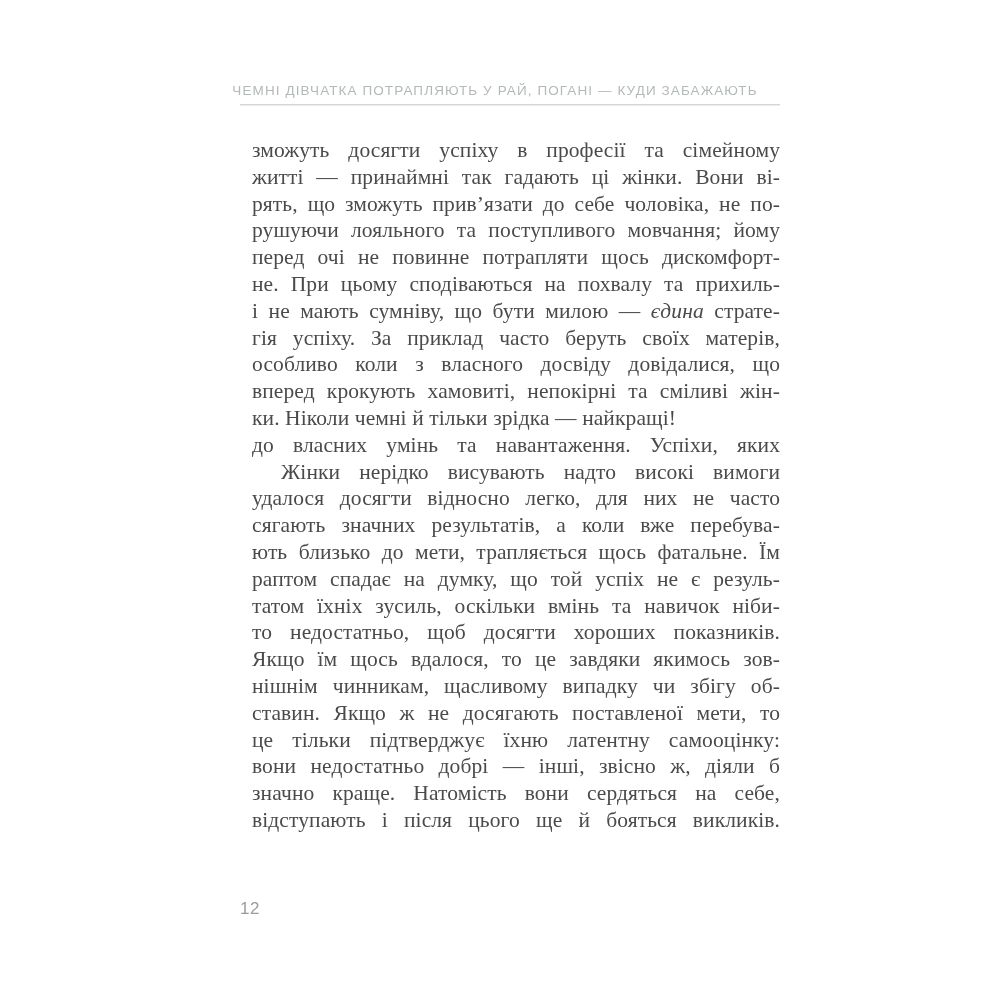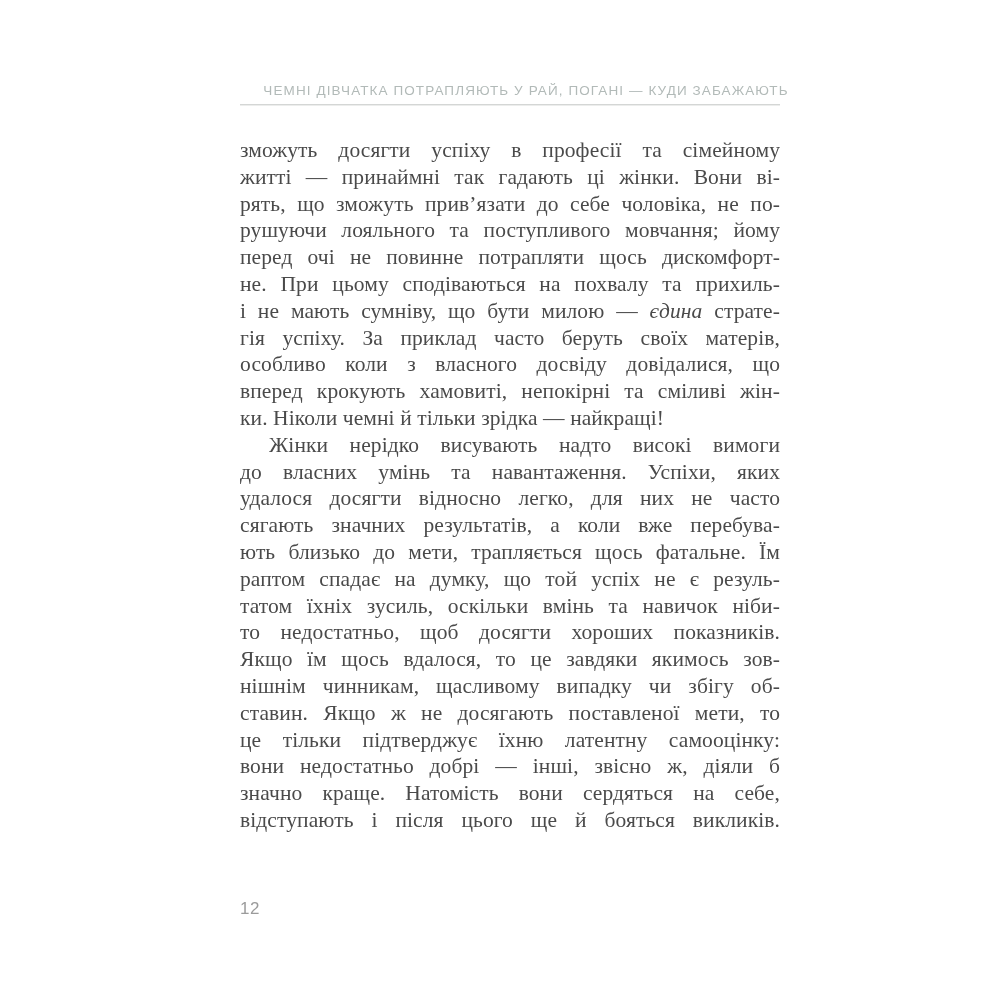--- a/index.html
+++ b/index.html
@@ -14,21 +14,21 @@
     overflow: hidden;
     font-family: "Liberation Serif", "DejaVu Serif", serif;
   }
   .page {
     position: absolute;
     inset: 0;
     background: #ffffff;
   }
   .running-head {
     position: absolute;
-    left: 256px;
+    left: 225px;
     top: 83px;
     width: 540px;
     text-align: center;
     font-family: "Liberation Sans", "DejaVu Sans", sans-serif;
     font-size: 13.5px;
     font-weight: 400;
     letter-spacing: 1.1px;
     color: #b2bab8;
     white-space: nowrap;
     text-transform: uppercase;
@@ -50,20 +50,21 @@
     font-size: 21.5px;
     line-height: 26.8px;
     color: #4a4a4a;
     letter-spacing: 0.1px;
   }
   .line {
     height: 26.8px;
     overflow: hidden;
     text-align: justify;
     text-align-last: justify;
+    margin-left: 12px;
   }
   .line.para-end {
     text-align-last: left;
   }
   .line.indent {
     text-indent: 29px;
   }
   .line em {
     font-style: italic;
   }
@@ -98,22 +99,22 @@
     <div class="line">
       <span>і не мають сумніву, що бути милою —</span>
       <em>єдина</em>
       <span>страте-</span>
     </div>
     <div class="line">гія успіху. За приклад часто беруть своїх матерів,</div>
     <div class="line">особливо коли з власного досвіду довідалися, що</div>
     <div class="line">вперед крокують хамовиті, непокірні та сміливі жін-</div>
     <div class="line para-end">ки. Ніколи чемні й тільки зрідка — найкращі!</div>
 
+    <div class="line">до власних умінь та навантаження. Успіхи, яких</div>
     <div class="line indent">Жінки нерідко висувають надто високі вимоги</div>
-    <div class="line">до власних умінь та навантаження. Успіхи, яких</div>
     <div class="line">удалося досягти відносно легко, для них не часто</div>
     <div class="line">сягають значних результатів, а коли вже перебува-</div>
     <div class="line">ють близько до мети, трапляється щось фатальне. Їм</div>
     <div class="line">раптом спадає на думку, що той успіх не є резуль-</div>
     <div class="line">татом їхніх зусиль, оскільки вмінь та навичок ніби-</div>
     <div class="line">то недостатньо, щоб досягти хороших показників.</div>
     <div class="line">Якщо їм щось вдалося, то це завдяки якимось зов-</div>
     <div class="line">нішнім чинникам, щасливому випадку чи збігу об-</div>
     <div class="line">ставин. Якщо ж не досягають поставленої мети, то</div>
     <div class="line">це тільки підтверджує їхню латентну самооцінку:</div>

